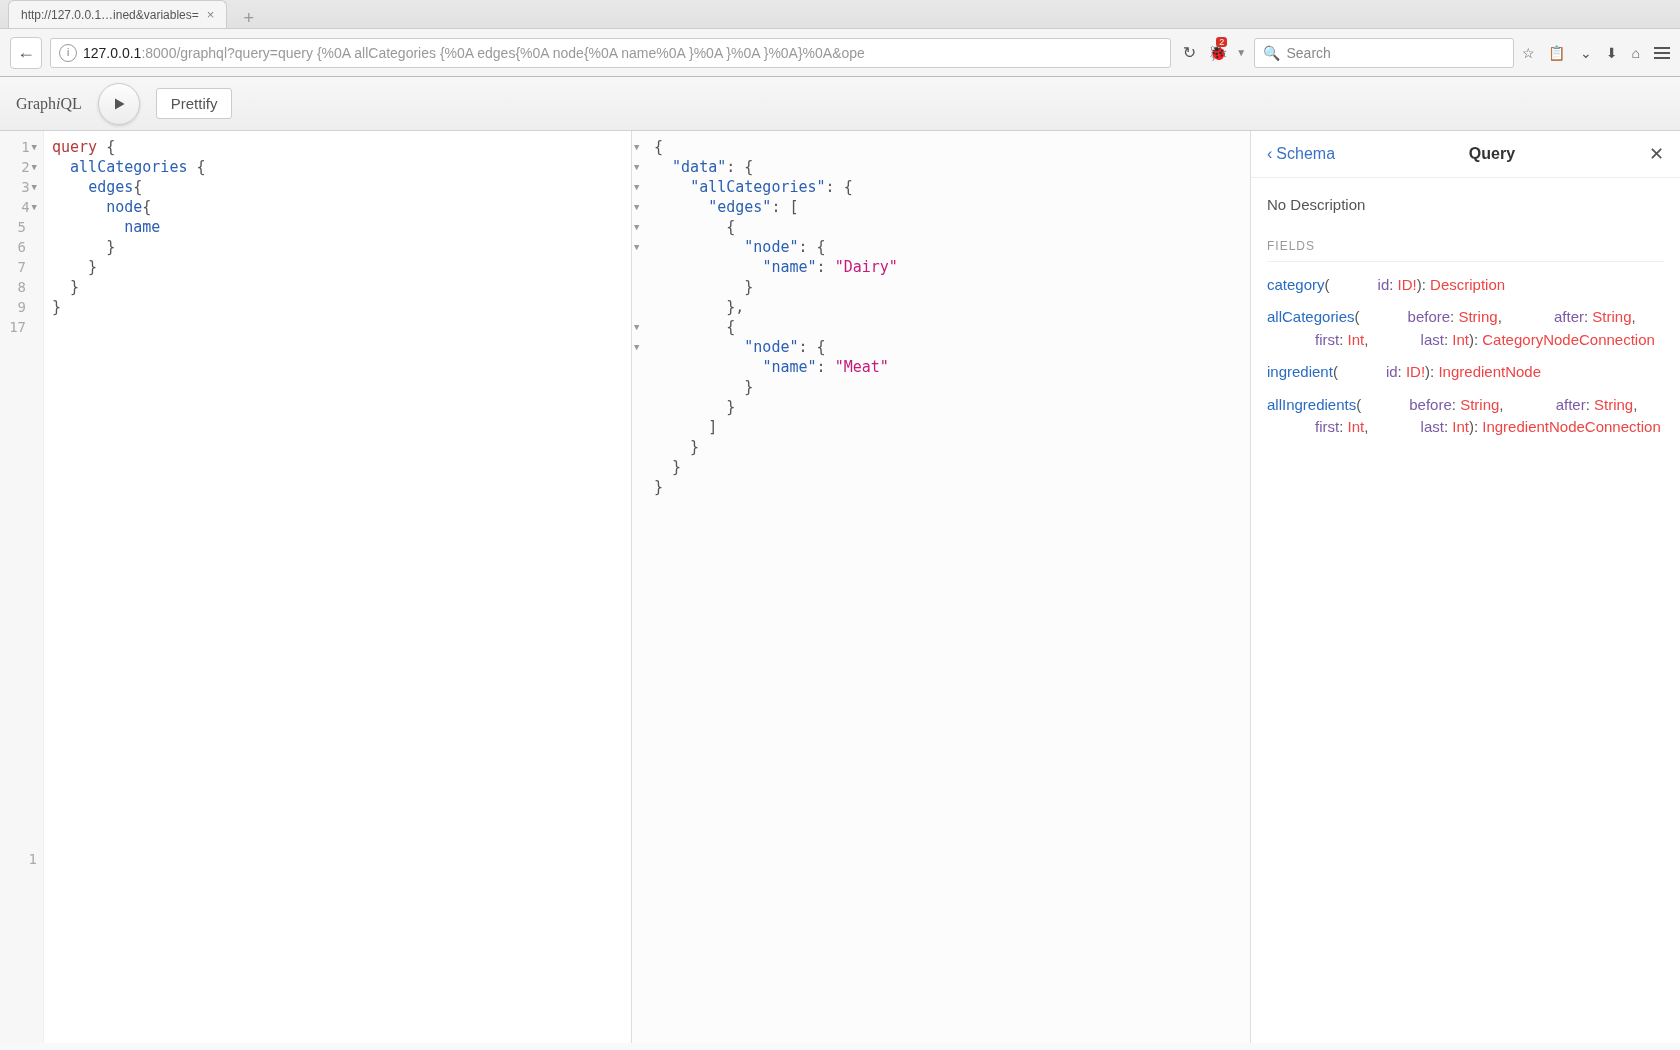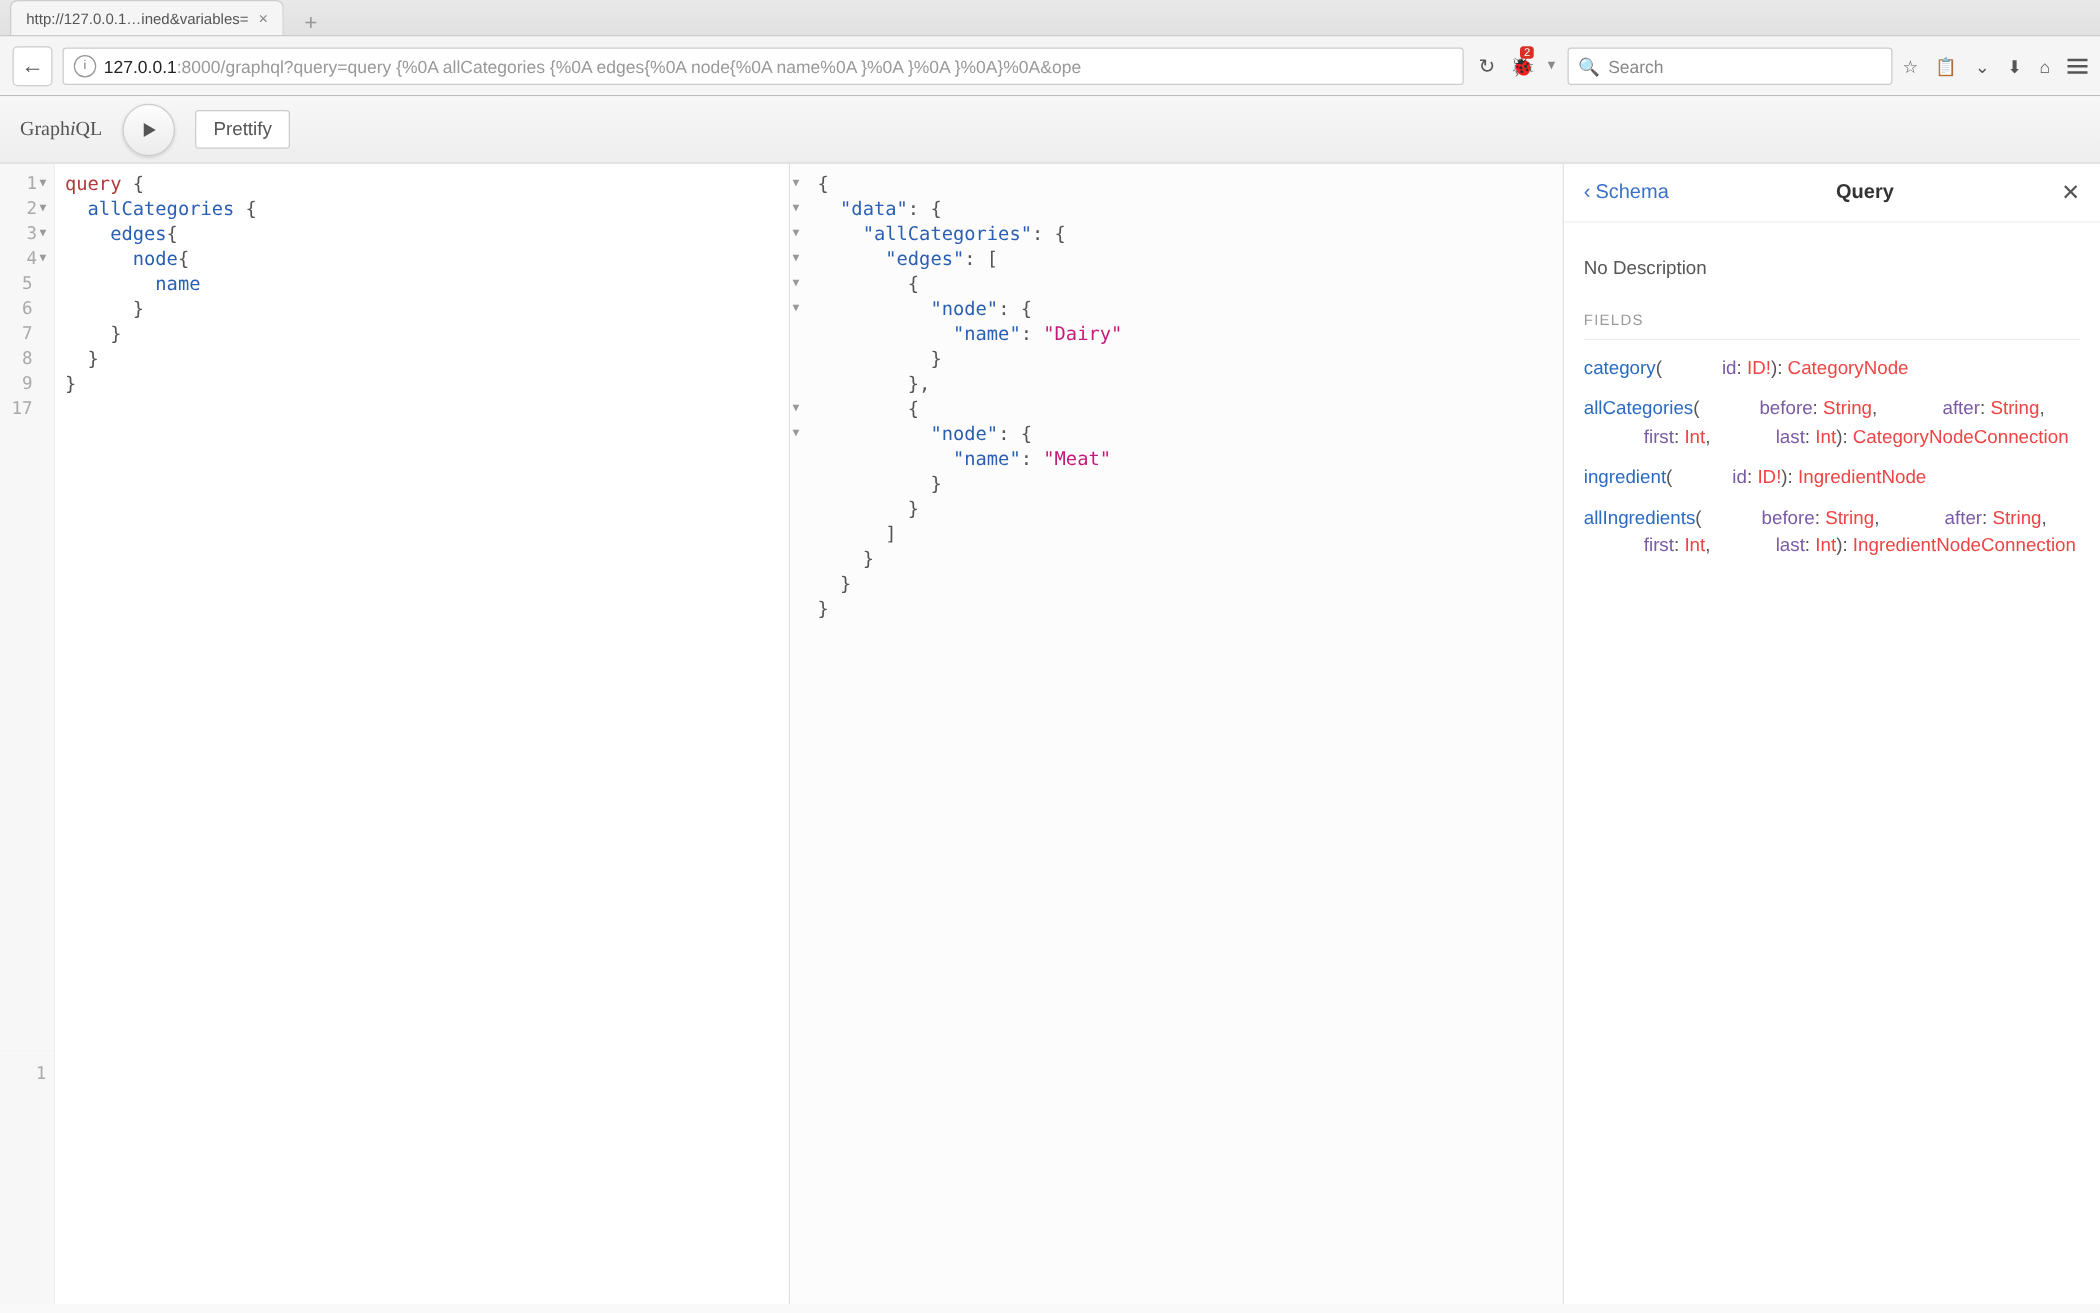--- a/index.html
+++ b/index.html
@@ -238,21 +238,21 @@
     border-bottom: 1px solid #eee;
   }
   .docs-back {
     display: flex; align-items: center; gap: 4px;
     color: #3972c9;
     font-size: 16px;
   }
   .docs-title { font-weight: 600; color: #333; font-size: 16px; }
   .docs-close { font-size: 18px; color: #555; }
   .docs-body { padding: 16px; font-size: 15px; line-height: 1.5; }
-  .docs-desc { color: #555; margin-bottom: 20px; margin-top: 10px; }
+  .docs-desc { color: #555; margin-bottom: 20px; }
   .docs-section-label {
     font-size: 12px;
     font-weight: 400;
     color: #999;
     letter-spacing: 1px;
     border-bottom: 1px solid #eee;
     padding-bottom: 6px;
     margin-bottom: 12px;
   }
   .field-row { margin-bottom: 10px; color: #555; word-wrap: break-word; }
@@ -400,21 +400,21 @@
         <span>‹</span>
         <span>Schema</span>
       </div>
       <div class="docs-title">Query</div>
       <div class="docs-close">✕</div>
     </div>
     <div class="docs-body">
       <div class="docs-desc">No Description</div>
       <div class="docs-section-label">FIELDS</div>
       <div id="docs-fields">
-          <div class="field-row"><span class="f-name">category</span>(<span class="f-arg">id</span>: <span class="f-type">ID!</span>): <span class="f-type">CategoryNode</span></div>
+          <div class="field-row"><span class="f-name">category</span>(<span class="f-arg">id</span>: <span class="f-type">ID!</span>): <span class="f-type">Description</span></div>
           <div class="field-row"><span class="f-name">allCategories</span>(<span class="f-arg">before</span>: <span class="f-type">String</span>, <span class="f-arg">after</span>: <span class="f-type">String</span>, <span class="f-arg">first</span>: <span class="f-type">Int</span>, <span class="f-arg">last</span>: <span class="f-type">Int</span>): <span class="f-type">CategoryNodeConnection</span></div>
           <div class="field-row"><span class="f-name">ingredient</span>(<span class="f-arg">id</span>: <span class="f-type">ID!</span>): <span class="f-type">IngredientNode</span></div>
           <div class="field-row"><span class="f-name">allIngredients</span>(<span class="f-arg">before</span>: <span class="f-type">String</span>, <span class="f-arg">after</span>: <span class="f-type">String</span>, <span class="f-arg">first</span>: <span class="f-type">Int</span>, <span class="f-arg">last</span>: <span class="f-type">Int</span>): <span class="f-type">IngredientNodeConnection</span></div>
         </div>
     </div>
   </div>
 
 </div>
 
 </body></html>

